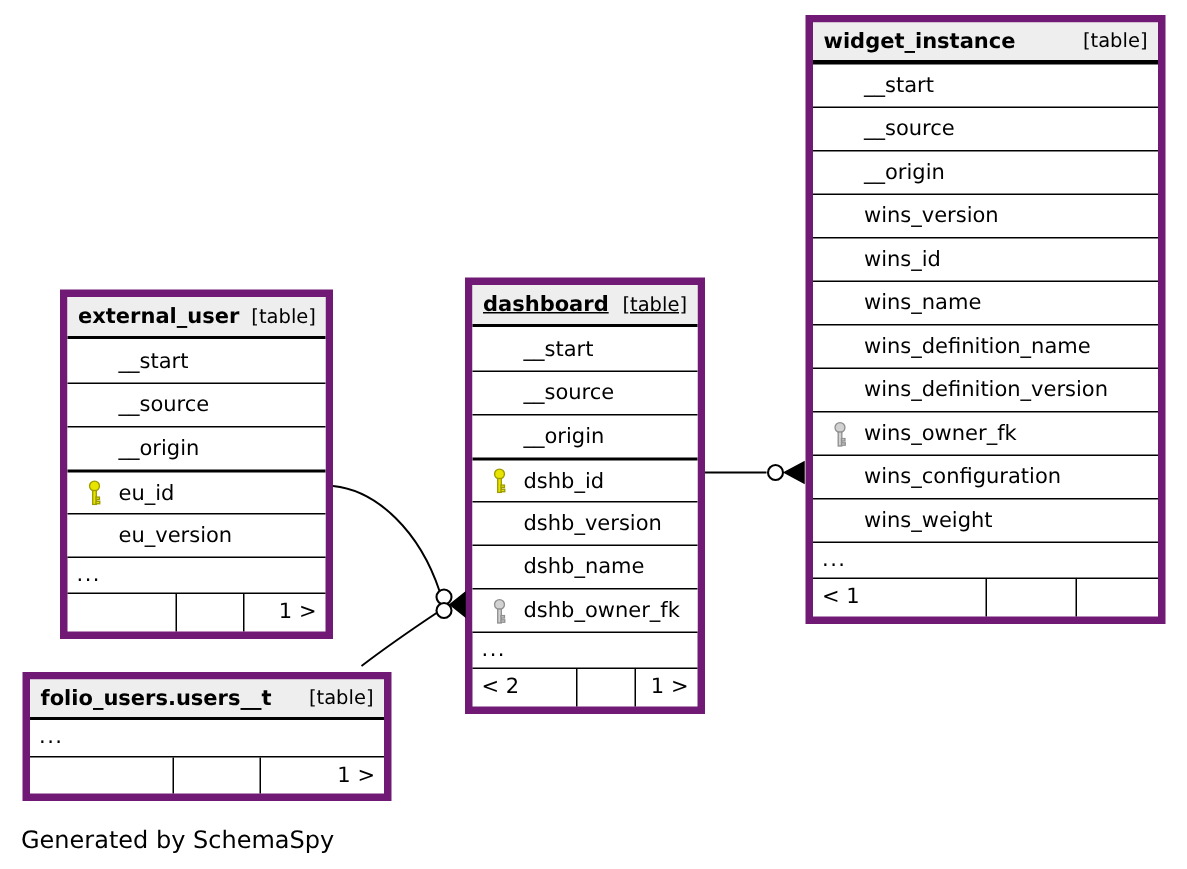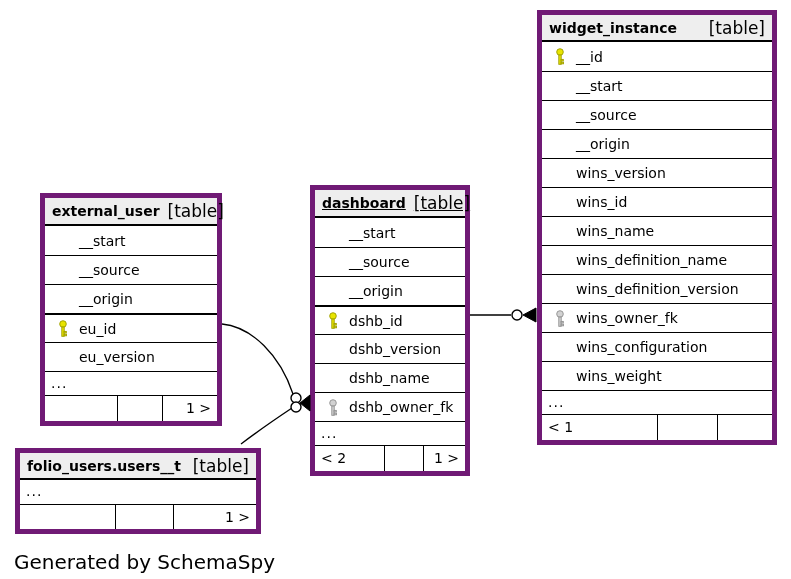--- a/index.html
+++ b/index.html
@@ -11,21 +11,21 @@
   .tbl {
     position:absolute; background:#fff; border:5px solid #701a75;
     box-sizing:border-box; font-size:14px;
   }
   .thead {
     display:flex; justify-content:space-between; align-items:center;
     padding:0 7px; background:#eeeeee; border-bottom:2px solid #000;
     box-sizing:border-box;
   }
   .tname { font-weight:bold; font-size:14px; white-space:nowrap; }
-  .ttype { font-size:17px; font-weight:normal; margin-left:8px; white-space:nowrap; }
+  .ttype { font-size:13px; font-weight:normal; margin-left:8px; white-space:nowrap; }
   .trow {
     display:flex; align-items:center; border-top:1px solid #000;
     box-sizing:border-box; padding-left:7px; height:29px; background:#fff;
   }
   .trow.first { border-top:none; }
   .trow.pk:not(.first) { border-top-width:2px;align-items:center; }
   .islot { flex:0 0 22px; display:flex; align-items:center; justify-content:center; }
   .cname { padding-left:5px; white-space:nowrap; }
   .tdots {
     border-top:1px solid #000; box-sizing:border-box; height:24px;
@@ -36,21 +36,21 @@
     box-sizing:border-box; line-height:24px; padding:0 6px; overflow:hidden;
   }
   .fcell + .fcell { border-left:1px solid #000; }
   .ar { text-align:right; }
   .key-pk circle, .key-pk rect { fill:#e8e400; stroke:#9c9c00; stroke-width:0.9; }
   .key-fk circle, .key-fk rect { fill:#d2d2d2; stroke:#909090; stroke-width:0.9; }
   .edges { position:absolute; left:0; top:0; pointer-events:none; }
   .e { fill:none; stroke:#000; stroke-width:1.3px; }
   .odot { fill:#fff; stroke:#000; stroke-width:1.4px; }
   .crow { fill:#000; stroke:#000; }
-  .genby { position:absolute; left:14px; top:550px; font-size:20px; }
+  .genby { position:absolute; left:14px; top:550px; font-size:16px; }
 </style>
 </head>
 <body>
 
 <div class="canvas">
 
   <div class="tbl" style="left:40px; top:193px; width:182px;">
     <div class="thead" style="height:28px;">
       <span class="tname">external_user</span>
       <span class="ttype">[table]</span>
@@ -142,31 +142,20 @@
       <span class="fcell" style="flex:0 0 69px;">&lt; 2</span>
       <span class="fcell" style="flex:0 0 39px;"></span>
       <span class="fcell ar" style="flex:1;">1 &gt;</span>
     </div>
   </div>
 
   <div class="tbl" style="left:537px; top:10px; width:240px;">
     <div class="thead" style="height:27px;">
       <span class="tname">widget_instance</span>
       <span class="ttype">[table]</span>
-    </div>
-    <div class="trow first pk">
-      <span class="islot">
-        <svg class="key-pk" width="10" height="17" viewBox="0 0 10 17">
-          <circle cx="5" cy="4" r="3.3"></circle>
-          <rect x="3.8" y="7" width="2.4" height="9.3"></rect>
-          <rect x="6" y="11.4" width="2.3" height="1.6"></rect>
-          <rect x="6" y="14.2" width="2.5" height="1.6"></rect>
-        </svg>
-      </span>
-      <span class="cname">__id</span>
     </div>
     <div class="trow">
       <span class="islot"></span>
       <span class="cname">__start</span>
     </div>
     <div class="trow">
       <span class="islot"></span>
       <span class="cname">__source</span>
     </div>
     <div class="trow">

